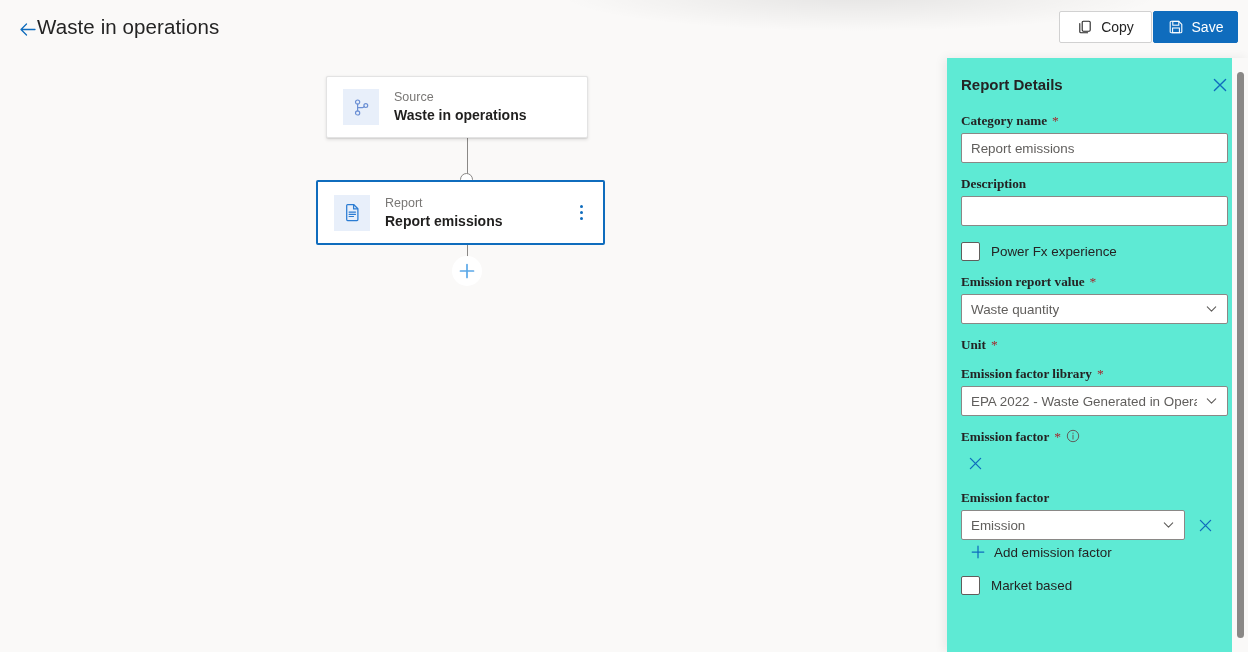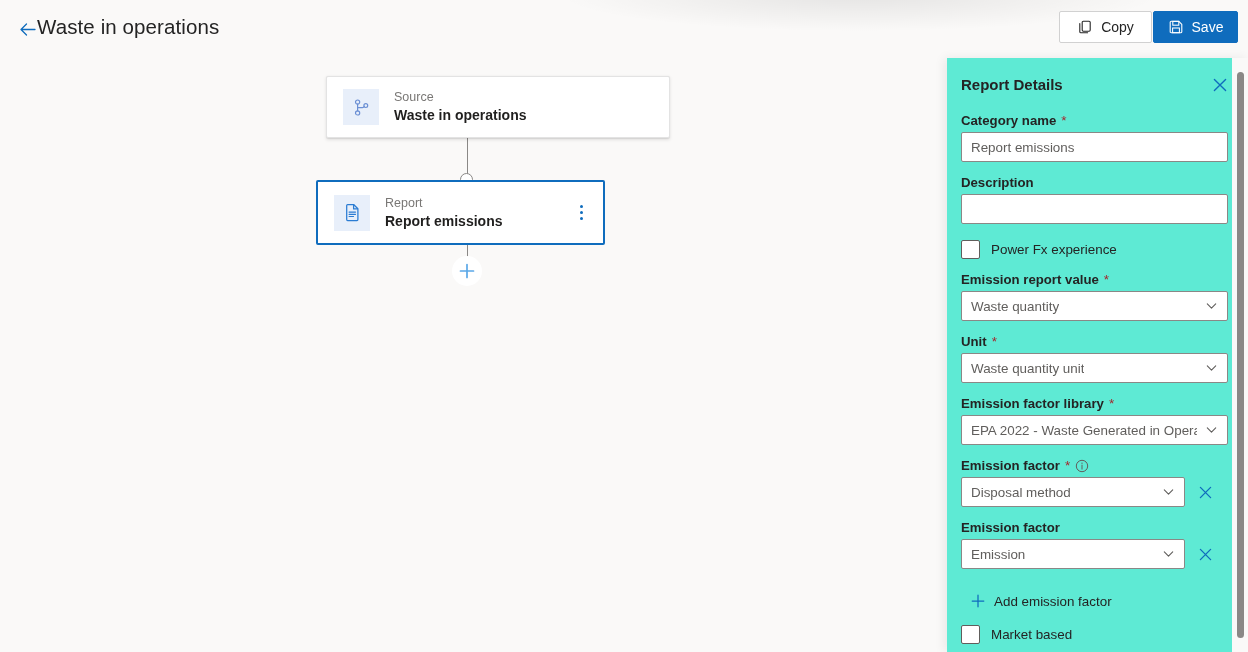--- a/index.html
+++ b/index.html
@@ -53,21 +53,21 @@
 
   
   .canvas { position: absolute; left: 0; top: 58px; width: 947px; height: 594px; background: #faf9f8; }
 
   .node {
     position: absolute; background: #ffffff; border: 1px solid #e3e3e3;
     border-radius: 2px; box-shadow: 0 1.2px 3.6px rgba(0,0,0,0.10), 0 0.3px 0.9px rgba(0,0,0,0.07);
     display: flex; align-items: center; cursor: pointer;
   }
   .node.selected { border: 2px solid #0f6cbd; box-shadow: none; }
-  .node-source { left: 326px; top: 18px; width: 344px; height: 62px; }
+  .node-source { left: 326px; top: 18px; width: 262px; height: 62px; }
   .node-report { left: 316px; top: 122px; width: 289px; height: 65px; }
 
   .node-icon {
     width: 36px; height: 36px; background: #e8effa; margin-left: 16px;
     display: flex; align-items: center; justify-content: center; flex: 0 0 auto;
   }
   .node-text { margin-left: 15px; display: flex; flex-direction: column; justify-content: center; }
   .node-kind { font-size: 12.5px; color: #797775; line-height: 17px; }
   .node-title { font-size: 14px; color: #201f1e; font-weight: 700; line-height: 19px; }
   .node-kebab {
@@ -103,21 +103,21 @@
   .panel-title { font-size: 15px; color: #242424; font-weight: 700; line-height: 22px; }
   .panel-close {
     position: absolute; right: -10px; top: -1px; width: 28px; height: 24px;
     display: flex; align-items: center; justify-content: center;
     color: #0f6cbd; cursor: pointer;
   }
   .panel-sub { font-size: 13.2px; color: #3b3a39; margin-top: 3px; line-height: 19px; }
 
   .field-label {
     font-size: 13.2px; color: #242424; font-weight: 700;
-    margin-top: 13px; margin-bottom: 4px; display: flex; align-items: center; gap: 5px;
+    margin-top: 13px; margin-bottom: 4px; display: flex; align-items: flex-start; gap: 5px; font-family: Liberation Serif, serif;
   }
   .req { color: #a4262c; font-weight: 400; font-size: 13.5px; }
   .info-icon { color: #605e5c; display: inline-flex; align-items: center; cursor: pointer; }
 
   .input, .select {
     width: 267px; height: 30px; border: 1px solid #8a8886; background: #ffffff;
     border-radius: 2px; font-size: 13.4px; color: #323130;
     padding: 0 9px; display: flex; align-items: center; cursor: pointer;
     font-family: "Liberation Sans", sans-serif;
   }
@@ -129,21 +129,21 @@
   .row-ef { display: flex; align-items: center; gap: 6px; }
   .row-ef .select { width: 224px; }
   .ef-clear { width: 28px; height: 28px; display: flex; align-items: center; justify-content: center; color: #0f6cbd; cursor: pointer; }
 
   .check-row { display: flex; align-items: center; gap: 11px; margin-top: 16px; cursor: pointer; }
   .checkbox { width: 19px; height: 19px; border: 1px solid #605e5c; border-radius: 2px; background: #ffffff; flex: 0 0 auto; }
   .check-label { font-size: 13.4px; color: #242424; }
   .check-label.bold { font-weight: 400; }
 
   .add-link {
-    display: flex; align-items: center; gap: 8px; margin-top: 24px; margin-left: 9px;
+    display: flex; align-items: center; gap: 8px; margin-top: 4px; margin-left: 9px;
     cursor: pointer; font-size: 13.4px; color: #242424;
   }
   .add-link .plus { color: #0f6cbd; display: flex; }
 
   
   .scrollbar-track { position: absolute; right: 0; top: 0; width: 16px; height: 594px; background: #faf9f8; }
   .scrollbar-thumb { position: absolute; right: 4px; top: 14px; width: 7px; height: 566px; background: #8a8886; border-radius: 4px; cursor: pointer; }
 </style>
 </head>
 <body>
@@ -273,28 +273,20 @@
           <svg width="13" height="13" viewBox="0 0 13 13" fill="none">
               <path d="M2.3 4.4l4.2 4.3 4.2-4.3" stroke="#605e5c" stroke-width="1.1" stroke-linecap="round" stroke-linejoin="round"></path>
             </svg>
         </span>
       </div>
 
       <div class="field-label">
         <span>Unit</span>
         <span class="req">*</span>
       </div>
-      <div class="select">
-        <span class="sel-text">Waste quantity unit</span>
-        <span class="caret">
-          <svg width="13" height="13" viewBox="0 0 13 13" fill="none">
-              <path d="M2.3 4.4l4.2 4.3 4.2-4.3" stroke="#605e5c" stroke-width="1.1" stroke-linecap="round" stroke-linejoin="round"></path>
-            </svg>
-        </span>
-      </div>
 
       <div class="field-label">
         <span>Emission factor library</span>
         <span class="req">*</span>
       </div>
       <div class="select">
         <span class="sel-text">EPA 2022 - Waste Generated in Opera...</span>
         <span class="caret">
           <svg width="13" height="13" viewBox="0 0 13 13" fill="none">
               <path d="M2.3 4.4l4.2 4.3 4.2-4.3" stroke="#605e5c" stroke-width="1.1" stroke-linecap="round" stroke-linejoin="round"></path>
@@ -307,28 +299,20 @@
         <span class="req">*</span>
         <span class="info-icon">
           <svg width="14" height="14" viewBox="0 0 14 14" fill="none">
             <circle cx="7" cy="7" r="5.7" stroke="#605e5c" stroke-width="1"></circle>
             <path d="M7 6.1v4" stroke="#605e5c" stroke-width="1" stroke-linecap="round"></path>
             <circle cx="7" cy="4.2" r="0.65" fill="#605e5c"></circle>
           </svg>
         </span>
       </div>
       <div class="row-ef">
-        <div class="select">
-          <span class="sel-text">Disposal method</span>
-          <span class="caret">
-            <svg width="13" height="13" viewBox="0 0 13 13" fill="none">
-                <path d="M2.3 4.4l4.2 4.3 4.2-4.3" stroke="#605e5c" stroke-width="1.1" stroke-linecap="round" stroke-linejoin="round"></path>
-              </svg>
-          </span>
-        </div>
         <div class="ef-clear">
           <svg width="15" height="15" viewBox="0 0 15 15" fill="none">
             <path d="M2.4 2.4l10.2 10.2M12.6 2.4L2.4 12.6" stroke="#0f6cbd" stroke-width="1.3" stroke-linecap="round"></path>
           </svg>
         </div>
       </div>
 
       <div class="field-label">
         <span>Emission factor</span>
       </div>

